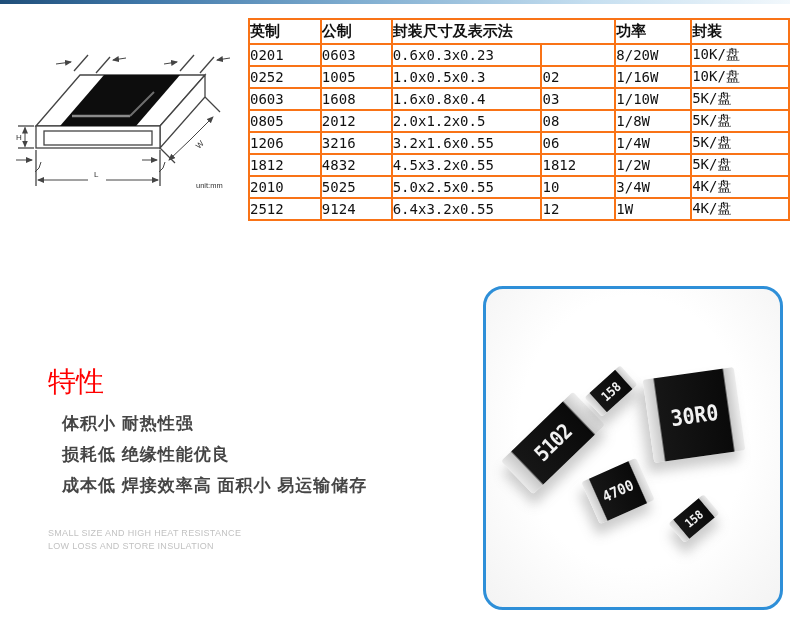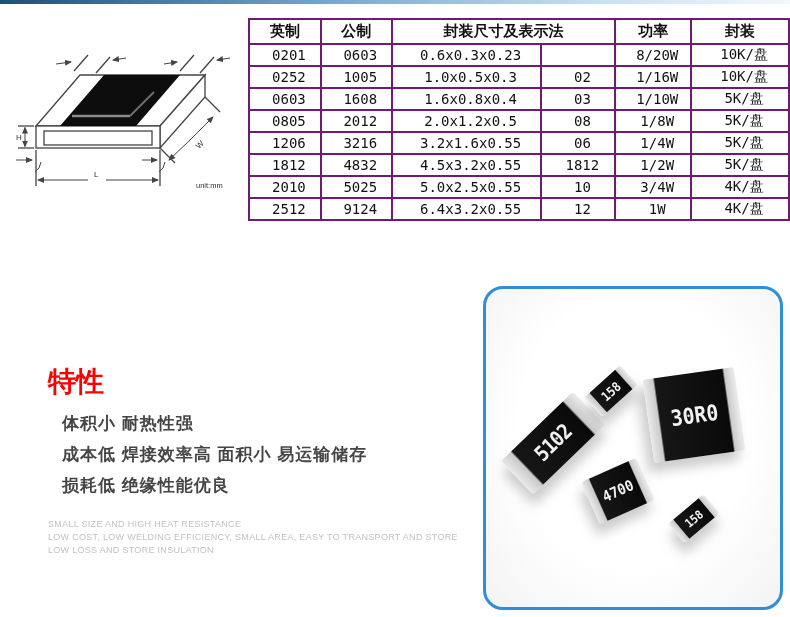--- a/index.html
+++ b/index.html
@@ -6,37 +6,37 @@
   .page{position:relative;width:790px;height:617px;background:#ffffff;overflow:hidden;
         font-family:"Liberation Sans",sans-serif;}
 
   
   .top-bar{position:absolute;left:0;top:0;width:790px;height:4px;
     background:linear-gradient(to right,#1f4e79 0%,#3f77a8 18%,#7fadd0 45%,#c6dff0 75%,#f2f8fc 100%);}
 
   
   .spec-table{position:absolute;left:248px;top:18px;border-collapse:collapse;table-layout:fixed;
     font-family:"DejaVu Sans Mono","Liberation Sans",monospace;color:#111;}
-  .spec-table th,.spec-table td{border:2px solid #701a75;text-align:center;padding:0;
+  .spec-table th,.spec-table td{border:2px solid #f97316;text-align:left;padding:0;
     overflow:hidden;white-space:nowrap;}
   .spec-table th{height:23px;font-size:15px;font-weight:bold;
     font-family:"Liberation Sans",sans-serif;}
-  .spec-table td{height:20px;font-size:14px;padding-left:8px;}
+  .spec-table td{height:20px;font-size:14px;}
 
   
   .diagram{position:absolute;left:14px;top:46px;width:232px;height:156px;}
   .diagram svg{display:block;}
 
   
   .features{position:absolute;left:48px;top:366px;width:420px;}
-  .features-title{color:#ff0000;font-size:28px;font-weight:bold;line-height:32px;margin:0;}
+  .features-title{color:#ff0000;font-size:28px;font-weight:normal;line-height:32px;margin:0;}
   .features-cn{margin-top:10px;}
   .features-cn div{font-size:17px;font-weight:bold;color:#454545;line-height:31px;
     letter-spacing:1px;margin-left:14px;}
-  .features-en{margin-top:17px;}
+  .features-en{margin-top:26px;}
   .features-en div{font-size:9px;color:#c2c2c2;line-height:13px;letter-spacing:0.3px;}
 
   
   .photo-frame{position:absolute;left:483px;top:286px;width:294px;height:318px;
     border:3px solid #2e8fd8;border-radius:20px;overflow:hidden;
     background:radial-gradient(ellipse at 50% 45%, #ffffff 55%, #f3f3f3 100%);}
   .chip{position:absolute;border-radius:3px;display:flex;align-items:center;justify-content:center;
     background:linear-gradient(90deg,#e9e9e9 0%,#c9c9c9 13%,#161616 15%,#0a0a0a 85%,#cbcbcb 87%,#ededed 100%);
     box-shadow:-7px 9px 12px rgba(110,110,110,0.35);}
   .chip-label{color:#f2f2f2;font-family:"DejaVu Sans Mono",monospace;font-weight:bold;
@@ -191,26 +191,25 @@
       <td>1W</td>
       <td>4K/盘</td>
     </tr>
   </tbody>
     </table>
 
   <div class="features">
     <div class="features-title">特性</div>
     <div class="features-cn">
       <div>体积小 耐热性强</div>
+      <div>损耗低 绝缘性能优良</div>
       <div>成本低 焊接效率高 面积小 易运输储存</div>
-      <div>损耗低 绝缘性能优良</div>
     </div>
     <div class="features-en">
       <div>SMALL SIZE AND HIGH HEAT RESISTANCE</div>
-      <div>LOW COST, LOW WELDING EFFICIENCY, SMALL AREA, EASY TO TRANSPORT AND STORE</div>
       <div>LOW LOSS AND STORE INSULATION</div>
     </div>
   </div>
 
   <div class="photo-frame">
     <div class="chip chip-5102">
       <span class="chip-label">5102</span>
     </div>
     <div class="chip chip-158a">
       <span class="chip-label">158</span>

